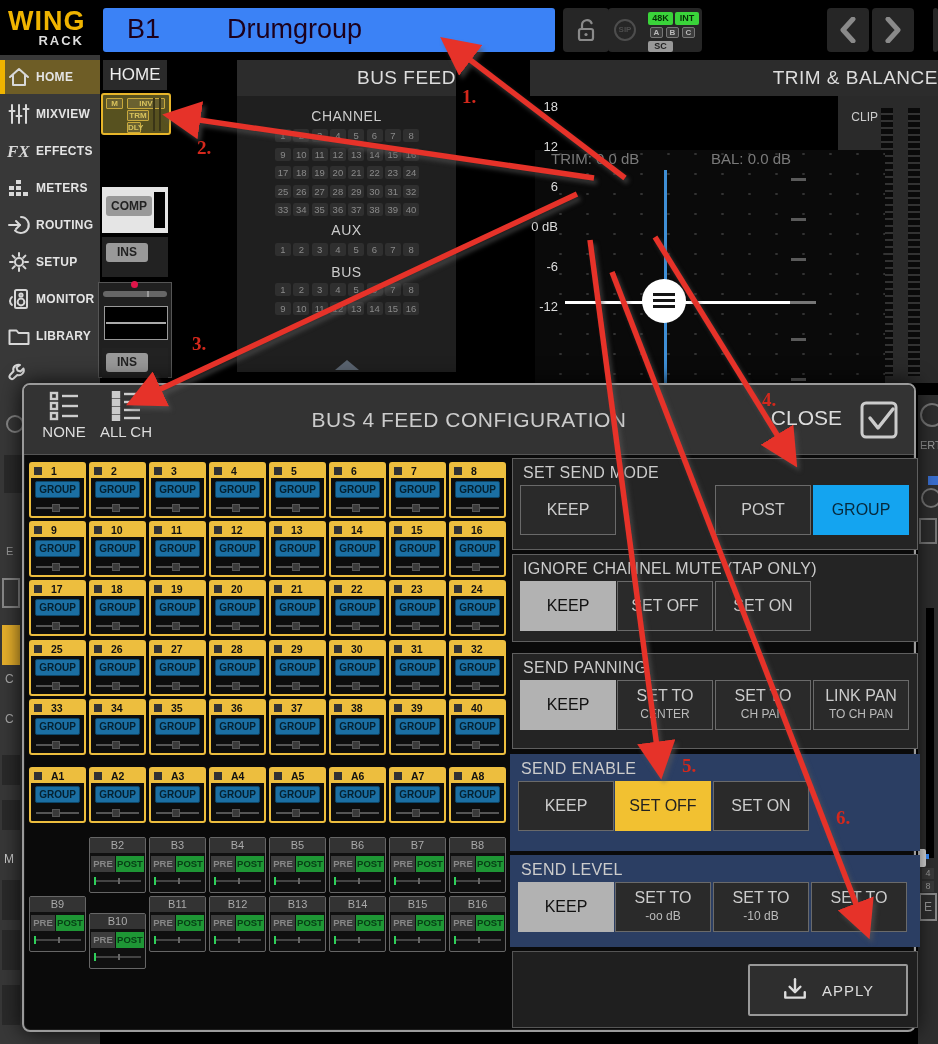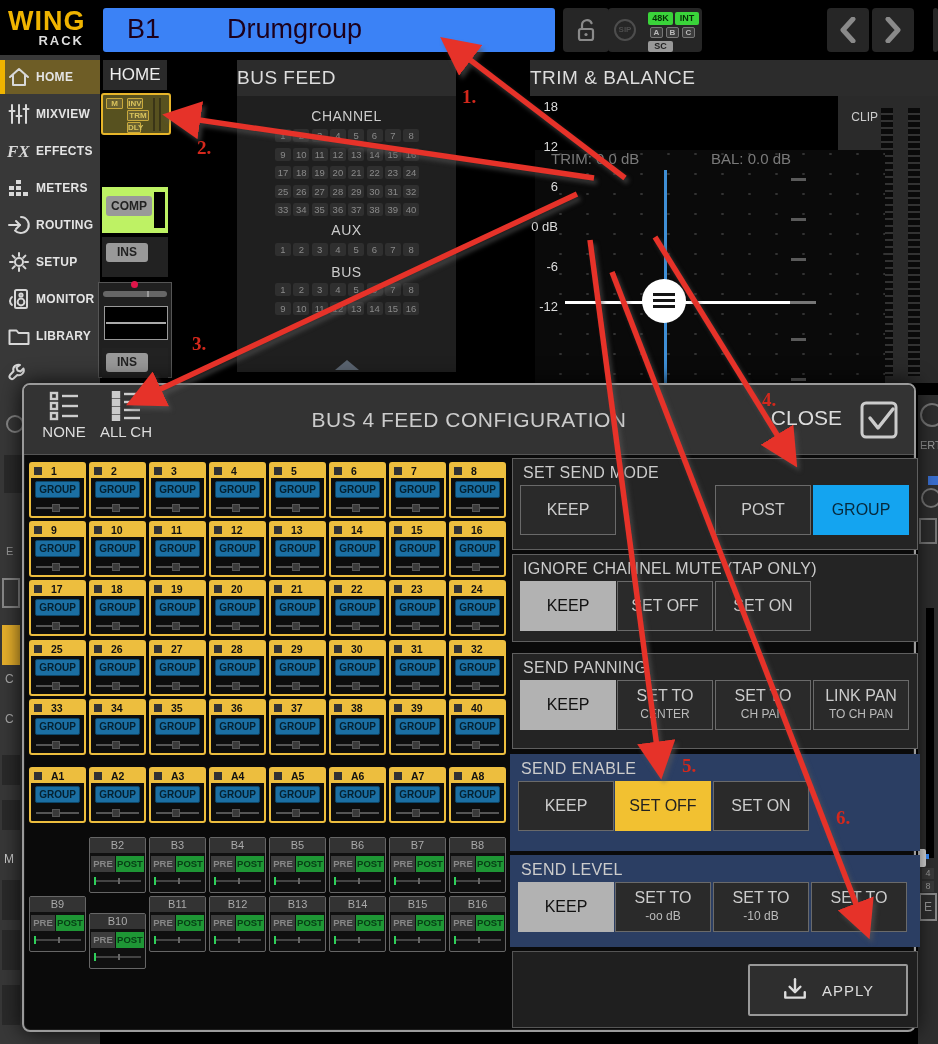--- a/index.html
+++ b/index.html
@@ -17,21 +17,21 @@
 
   
   .sidebar{position:absolute;left:0;top:55px;width:100px;height:989px;background:#383838;}
   .sb-item{position:absolute;left:0;width:100px;height:34px;cursor:pointer;}
   .sb-item.sel{background:#6e5d26;box-shadow:inset 5px 0 0 #f0b400;}
   .sb-ic{position:absolute;left:7px;top:5px;width:24px;height:24px;display:block;}
   .sb-ic svg{width:24px;height:24px;display:block;}
   .sb-lbl{position:absolute;left:36px;top:0;line-height:34px;font-weight:bold;font-size:12px;color:#e4e4e4;letter-spacing:.3px;}
 
   
-  .panel-title{background:#2c2c2c;color:#ddd;font-size:19px;text-align:left;line-height:36px;letter-spacing:.5px;}
+  .panel-title{background:#2c2c2c;color:#ddd;font-size:19px;text-align:right;line-height:36px;letter-spacing:.5px;}
   .mini{position:absolute;background:#2f2f2f;border-radius:2px;color:#8a8a8a;font-size:9.5px;text-align:center;line-height:13px;}
   .glabel{position:absolute;width:100%;text-align:center;color:#ccc;font-size:14px;letter-spacing:.5px;}
   .scale-lbl{position:absolute;width:30px;text-align:right;color:#ddd;font-size:13px;}
   .meter-lbl{position:absolute;width:40px;text-align:right;color:#ccc;font-size:12px;}
   .mbar{position:absolute;width:12px;background:repeating-linear-gradient(to bottom,#0a0a0a 0 5px,#333 5px 7px);}
   .graph{position:absolute;background:#0a0a0a;
          background-image:radial-gradient(circle,#333 1px,rgba(0,0,0,0) 1.4px);
          background-size:27px 20px;background-position:12px 14px;}
   .hamb{position:absolute;left:11px;top:20px;width:22px;height:3px;background:#151515;box-shadow:0 6px 0 #151515,0 -6px 0 #151515;}
   .small-strip-btn{position:absolute;background:#999;border-radius:3px;color:#222;font-weight:bold;text-align:center;}
@@ -230,28 +230,28 @@
             <path d="M13 4 a5 5 0 0 0 -6.5 6.2 L3 14 a2.5 2.5 0 0 0 3.5 3.5 l3.8 -3.5 a5 5 0 0 0 6.2 -6.5 l-3 3 l-3 -1 l-1 -3 z" fill="none" stroke="#d8d8d8" stroke-width="2" stroke-linecap="round" stroke-linejoin="round"></path>
           </svg>
         </span>
       </div>
     </div>
 
   <div class="abs" style="left:103px;top:60px;width:64px;height:30px;background:#2a2a2a;color:#eee;font-size:17px;text-align:center;line-height:30px;">HOME</div>
 
   <div class="abs" style="left:101px;top:93px;width:70px;height:42px;background:#57511f;border:2px solid #e8b62a;border-radius:3px;">
     <div class="mini-olv" style="left:3px;top:3px;width:17px;height:11px;">M</div>
-    <div class="mini-olv" style="left:24px;top:3px;width:16px;height:11px;">INV</div>
+    <div class="mini-olv" style="left:24px;top:3px;width:38px;height:11px;">INV</div>
     <div class="mini-olv" style="left:24px;top:15px;width:22px;height:11px;">TRM</div>
     <div class="mini-olv" style="left:24px;top:27px;width:14px;height:11px;">DLY</div>
     <div class="abs" style="left:50px;top:3px;width:2px;height:33px;background:#3a3517;"></div>
     <div class="abs" style="left:56px;top:3px;width:2px;height:33px;background:#3a3517;"></div>
   </div>
 
-  <div class="abs" style="left:102px;top:187px;width:66px;height:46px;background:#bef264;">
+  <div class="abs" style="left:102px;top:187px;width:66px;height:46px;background:#e5e5e5;">
     <div class="small-strip-btn" style="left:4px;top:9px;width:46px;height:20px;font-size:12px;line-height:20px;">COMP</div>
     <div class="abs" style="left:52px;top:5px;width:11px;height:36px;background:#000;"></div>
   </div>
 
   <div class="abs" style="left:102px;top:237px;width:66px;height:40px;background:#222;">
     <div class="small-strip-btn" style="left:4px;top:6px;width:42px;height:19px;font-size:12px;line-height:19px;">INS</div>
   </div>
 
   <div class="abs" style="left:98px;top:282px;width:74px;height:96px;background:#202020;border:1px solid #555;">
     <div class="abs" style="left:32px;top:-2px;width:7px;height:7px;border-radius:50%;background:#e0154a;"></div>

